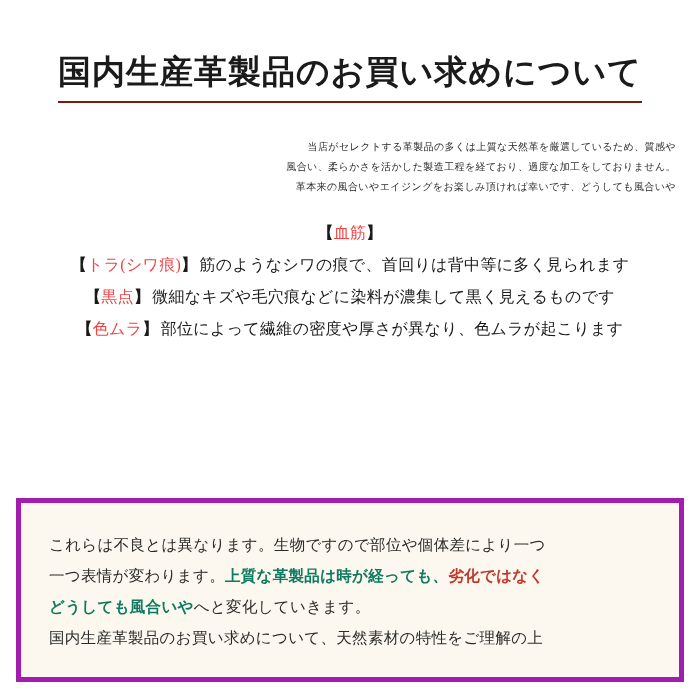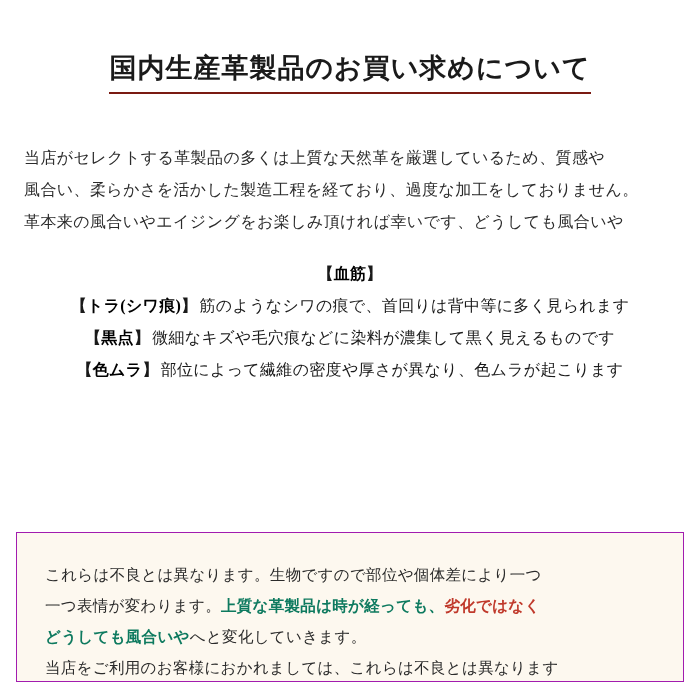--- a/index.html
+++ b/index.html
@@ -21,36 +21,37 @@
     box-sizing: border-box;
   }
 
   
   .title-wrap {
     padding: 26px 0 0 0;
     text-align: center;
   }
   .title {
     display: inline-block;
-    font-size: 27px;
+    font-size: 33px;
     font-weight: bold;
     letter-spacing: 1px;
     color: #1a1a1a;
     padding-bottom: 6px;
     border-bottom: 2px solid #7a1a12;
     margin-top: 24px;
   }
 
   
   .intro {
-    margin: 30px 24px 0 24px;
-    font-size: 16px;
+    margin: 12px 24px 0 24px;
+    font-size: 10px;
     line-height: 2.0;
     color: #2b2b2b;
     letter-spacing: 0.4px;
+    text-align: right;
   }
   .intro p {
     margin: 0;
     white-space: nowrap;
   }
 
   
   .features {
     margin: 26px 16px 0 16px;
     display: flex;
@@ -59,42 +60,42 @@
   }
   .feature-row {
     display: flex;
     align-items: baseline;
     justify-content: center;
     font-size: 16px;
     letter-spacing: 0.3px;
     white-space: nowrap;
   }
   .feature-term {
-    color: #000000;
-    font-weight: bold;
+    color: #ef4444;
+    font-weight: normal;
   }
   .feature-bracket {
     color: #1a1a1a;
     font-weight: bold;
   }
   .feature-desc {
     color: #1a1a1a;
     margin-left: 2px;
   }
 
   
   .note-box {
     position: absolute;
     left: 16px;
     right: 16px;
     bottom: 18px;
-    height: 150px;
+    height: 184px;
     box-sizing: border-box;
     background: #fdf8ef;
-    border: 1px solid #a21caf;
+    border: 5px solid #a21caf;
     padding: 26px 28px 0 28px;
   }
   .note-box p {
     margin: 0;
     font-size: 15.5px;
     line-height: 2.0;
     color: #2b2b2b;
     letter-spacing: 0.3px;
     white-space: nowrap;
   }
@@ -156,16 +157,16 @@
   <div class="note-box">
     <p>
       <span>これらは不良とは異なります。生物ですので部位や個体差により一つ</span>
     </p>
     <p>
       <span>一つ表情が変わります。</span><span class="hl-green">上質な革製品は時が経っても、</span><span class="hl-red">劣化ではなく</span>
     </p>
     <p>
       <span class="hl-green">どうしても風合いや</span><span>へと変化していきます。</span>
     </p>
-    <p>当店をご利用のお客様におかれましては、これらは不良とは異なります</p>
+    <p>国内生産革製品のお買い求めについて、天然素材の特性をご理解の上</p>
   </div>
 
 </div>
 
 </body></html>

